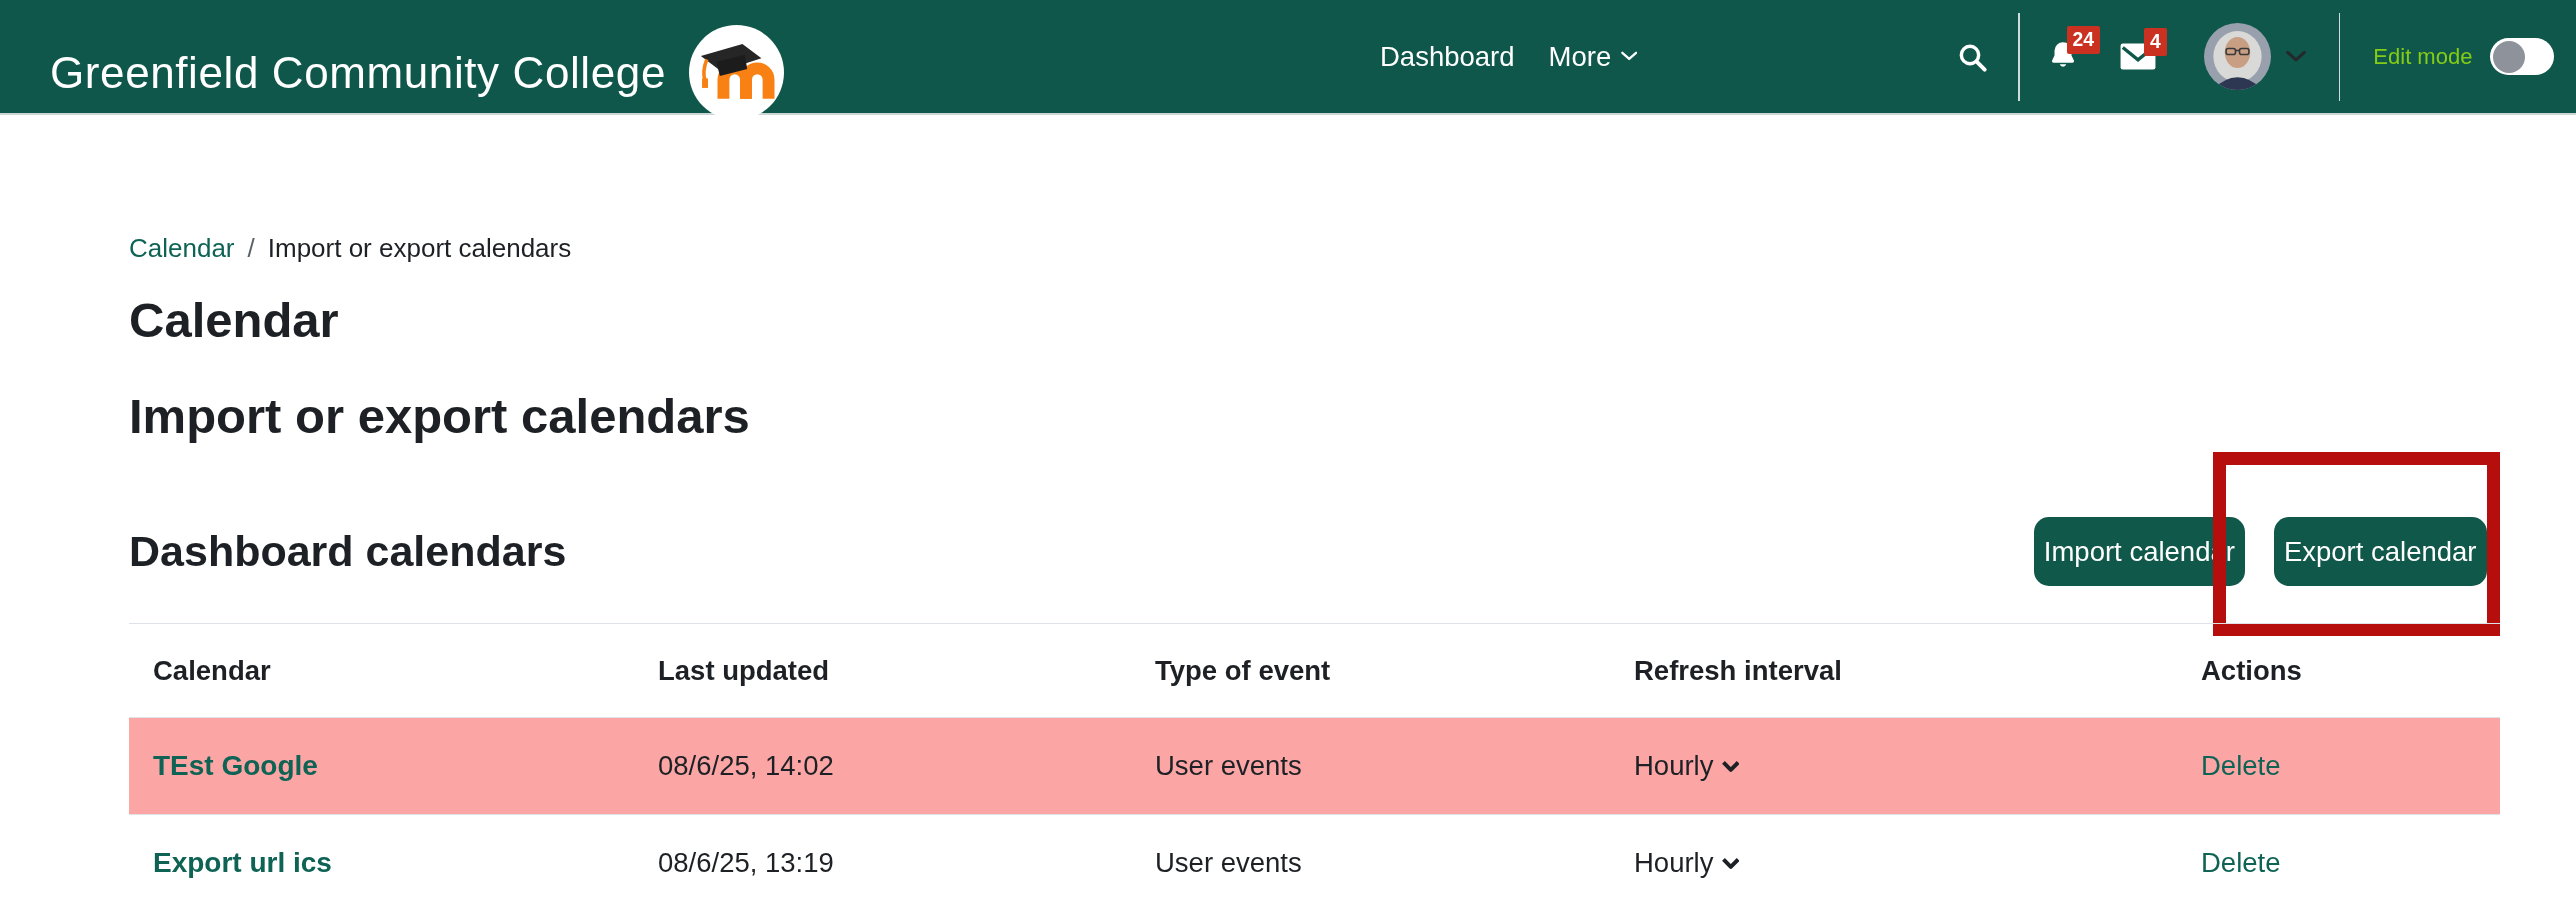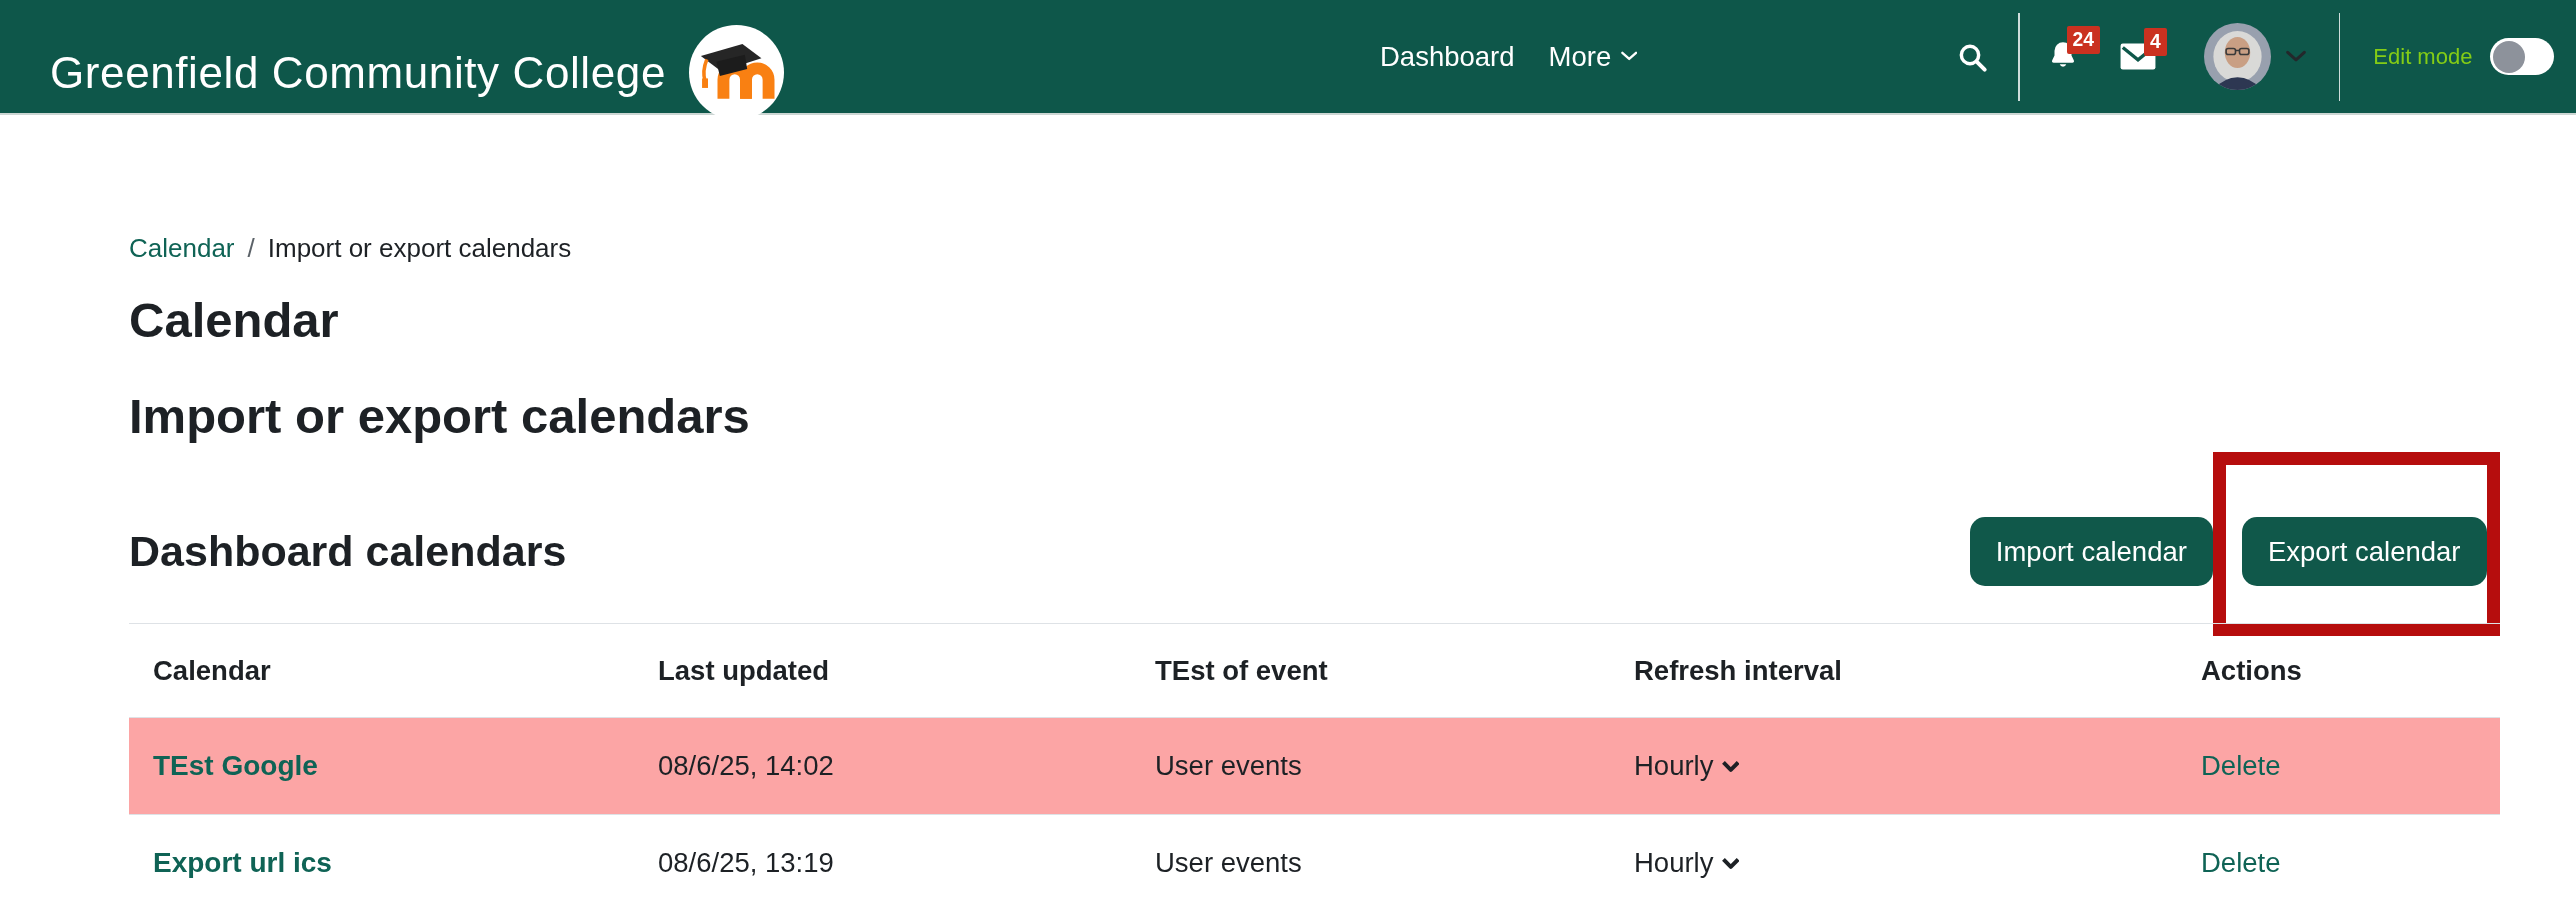--- a/index.html
+++ b/index.html
@@ -30,21 +30,21 @@
   .breadcrumb{position:absolute;left:129px;top:233px;font-size:26px;display:flex;align-items:center;}
   .breadcrumb a{color:#0f6355;text-decoration:none;cursor:pointer;}
   .breadcrumb .sep{color:#5b6268;margin:0 13px;}
   .breadcrumb .current{color:#1d2125;}
   .h1{position:absolute;left:129px;top:292px;font-size:49px;font-weight:bold;}
   .h2{position:absolute;left:129px;top:388px;font-size:49px;font-weight:bold;}
   .section-row{position:absolute;left:129px;top:517px;width:2371px;height:69px;display:flex;align-items:center;justify-content:space-between;}
   .h3{font-size:43px;font-weight:bold;}
   .btn-group{display:flex;align-items:center;gap:29px;margin-right:13.5px;}
   .btn{
-    height:69px;padding:0 26px;background:#10584a;color:#fff;font-size:27.5px;
+    height:69px;padding:0 10px;background:#10584a;color:#fff;font-size:27.5px;
     border:none;border-radius:15px;cursor:pointer;font-family:inherit;white-space:nowrap;
   }
   
   .annotation-box{
     position:absolute;left:2213px;top:452px;width:287px;height:184px;box-sizing:border-box;
     border:13px solid #b60d0d;pointer-events:none;
   }
   
   .cal-table{position:absolute;left:129px;top:623px;width:2371px;border-collapse:collapse;table-layout:fixed;}
   .cal-table col:nth-child(1){width:505px;}
@@ -178,21 +178,21 @@
         <col>
         <col>
         <col>
         <col>
         <col>
       </colgroup>
     <thead>
       <tr>
         <th>Calendar</th>
         <th>Last updated</th>
-        <th>TEst of event</th>
+        <th>Type of event</th>
         <th>Refresh interval</th>
         <th>Actions</th>
       </tr>
     </thead>
     <tbody>
       <tr class="striped">
         <td><a class="table-link">TEst Google</a></td>
         <td>08/6/25, 14:02</td>
         <td>User events</td>
         <td>

